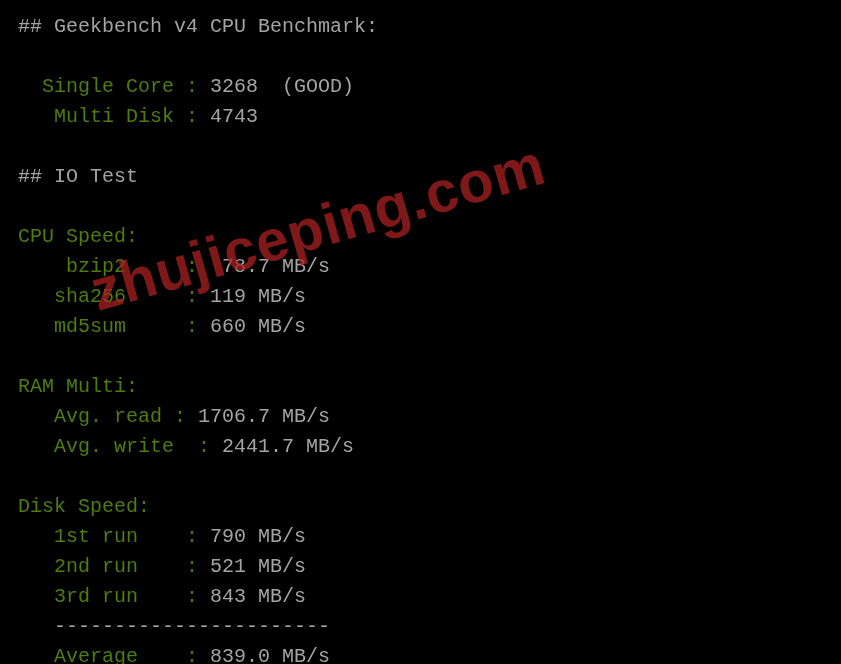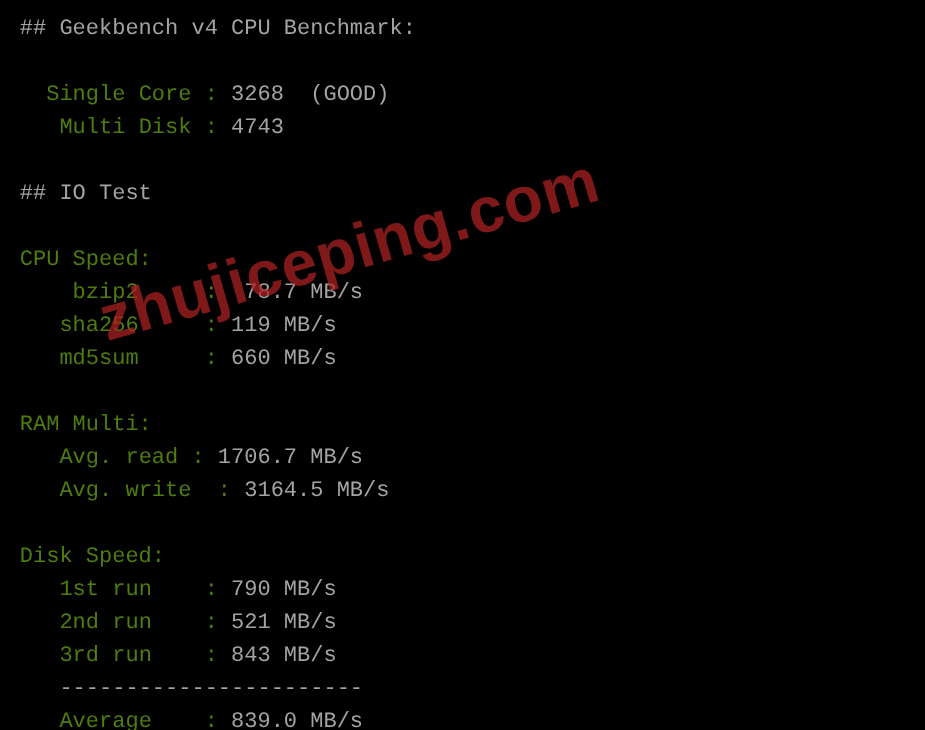--- a/index.html
+++ b/index.html
@@ -53,21 +53,21 @@
 <div class="line">&nbsp;</div>
 <div class="line white">## IO Test</div>
 <div class="line">&nbsp;</div>
 <div class="line cyan">CPU Speed:</div>
 <div class="line">    <span class="cyan">bzip2     : </span><span class="white"> 78.7 MB/s</span></div>
 <div class="line">   <span class="cyan">sha256     : </span><span class="white">119 MB/s</span></div>
 <div class="line">   <span class="cyan">md5sum     : </span><span class="white">660 MB/s</span></div>
 <div class="line">&nbsp;</div>
 <div class="line cyan">RAM Multi:</div>
 <div class="line">   <span class="cyan">Avg. read : </span><span class="white">1706.7 MB/s</span></div>
-<div class="line">   <span class="cyan">Avg. write  : </span><span class="white">3164.5 MB/s</span></div>
+<div class="line">   <span class="cyan">Avg. write  : </span><span class="white">2441.7 MB/s</span></div>
 <div class="line">&nbsp;</div>
 <div class="line cyan">Disk Speed:</div>
 <div class="line">   <span class="cyan">1st run    : </span><span class="white">790 MB/s</span></div>
 <div class="line">   <span class="cyan">2nd run    : </span><span class="white">521 MB/s</span></div>
 <div class="line">   <span class="cyan">3rd run    : </span><span class="white">843 MB/s</span></div>
 <div class="line white">   <span>-----------------------</span></div>
 <div class="line">   <span class="cyan">Average    : </span><span class="white">839.0 MB/s</span></div>
 
 <div class="watermark">zhujiceping.com</div>
 

